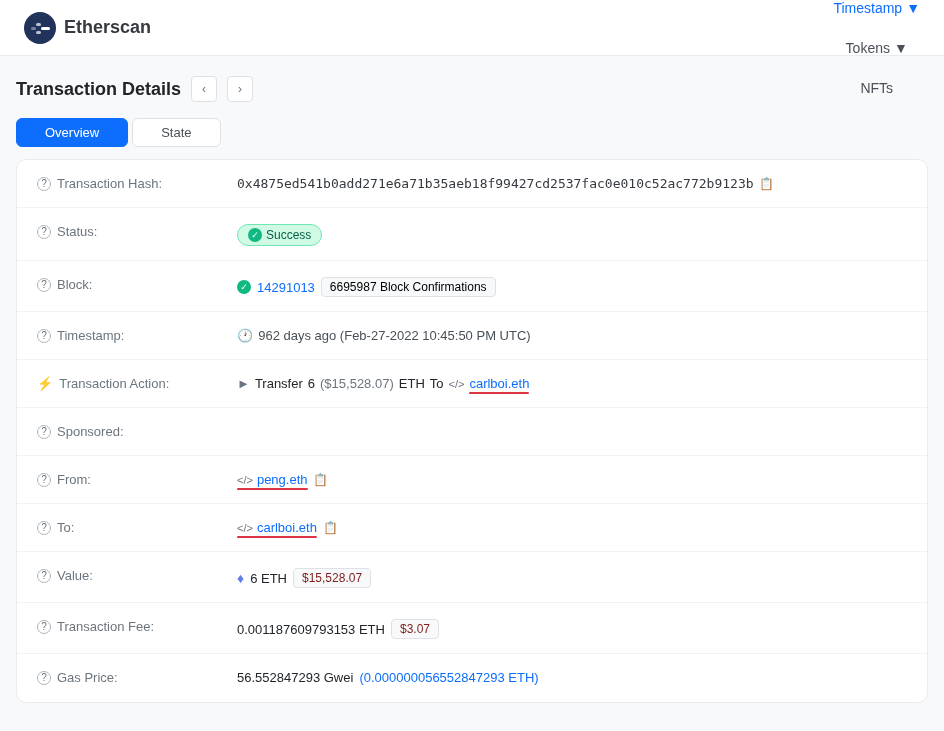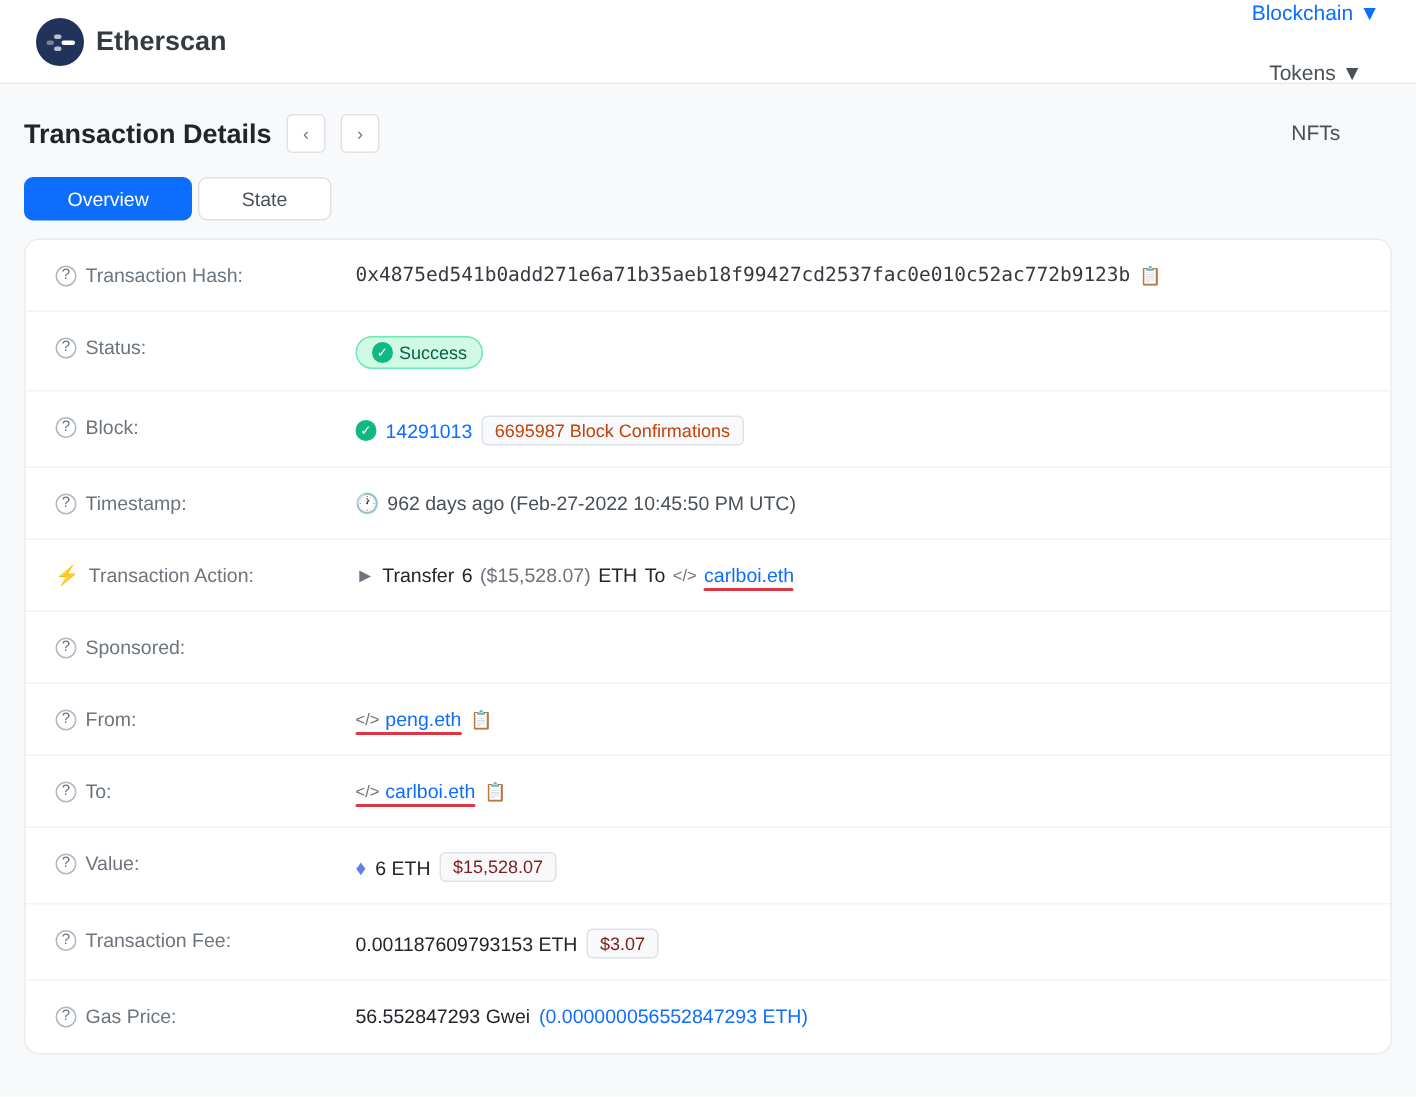--- a/index.html
+++ b/index.html
@@ -215,21 +215,21 @@
       justify-content: center;
       color: #fff;
       font-size: 9px;
     }
     .confirmations-badge {
       background: #f8f9fa;
       border: 1px solid #dee2e6;
       border-radius: 4px;
       padding: 2px 8px;
       font-size: 12px;
-      color: #c2410c;
+      color: #000000;
     }
 
     
     .timestamp-val {
       display: flex;
       align-items: center;
       gap: 5px;
       color: #495057;
     }
     .clock-icon {
@@ -315,21 +315,21 @@
       <path d="M7 16.5a1.5 1.5 0 011.5-1.5h2a1.5 1.5 0 010 3h-2A1.5 1.5 0 017 16.5z" fill="#fff" opacity="0.4"></path>
       <path d="M12 12.5a1.5 1.5 0 011.5-1.5h2a1.5 1.5 0 010 3h-2A1.5 1.5 0 0112 12.5z" fill="#fff" opacity="0.7"></path>
       <path d="M12 20.5a1.5 1.5 0 011.5-1.5h2a1.5 1.5 0 010 3h-2a1.5 1.5 0 01-1.5-1.5z" fill="#fff" opacity="0.7"></path>
       <path d="M17 16.5a1.5 1.5 0 011.5-1.5h6a1.5 1.5 0 010 3h-6a1.5 1.5 0 01-1.5-1.5z" fill="#fff"></path>
     </svg>
     <span>Etherscan</span>
   </div>
   <div class="navbar-links">
     <a class="nav-link">Home</a>
     <div class="nav-link-dropdown">
-      <span>Blockchain</span>
+      <span>Timestamp</span>
       <span>▼</span>
     </div>
     <div class="nav-link-dropdown" style="color:#495057">
       <span>Tokens</span>
       <span>▼</span>
     </div>
     <a class="nav-link">NFTs</a>
   </div>
 </nav>
 

